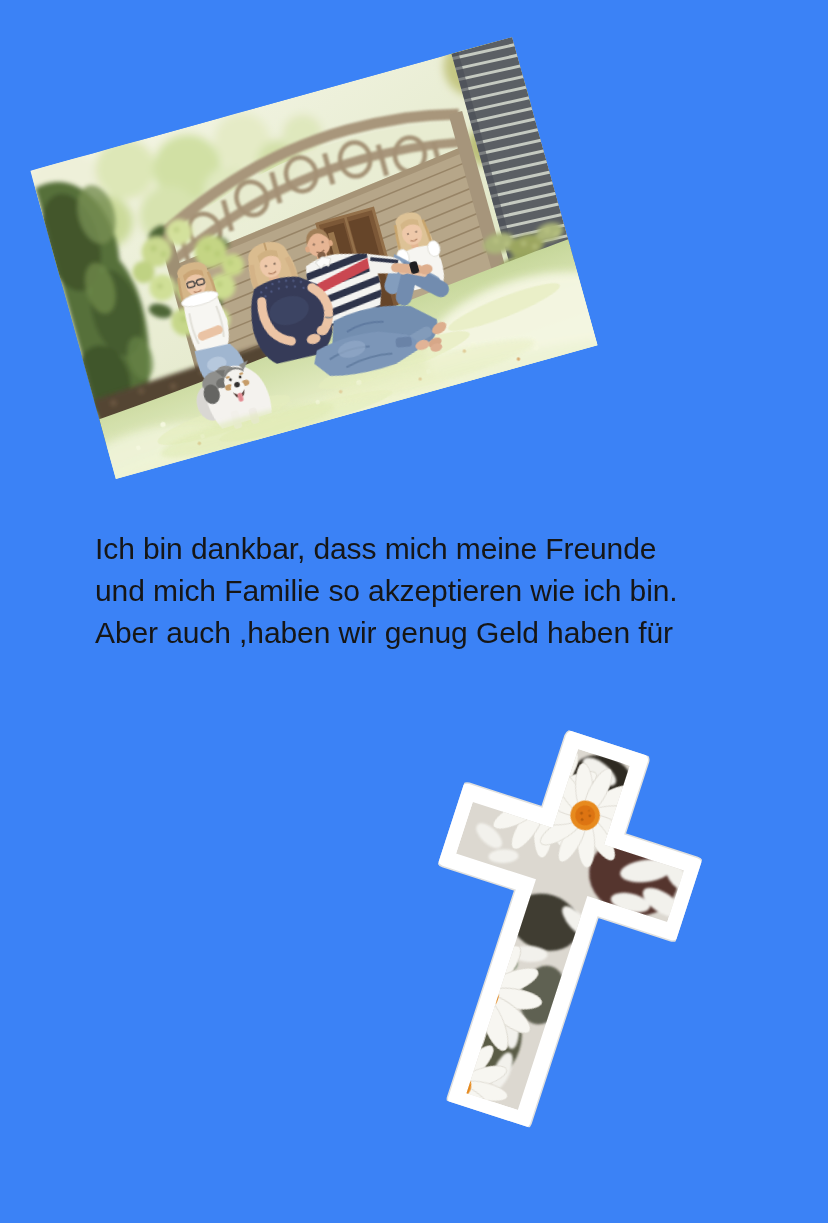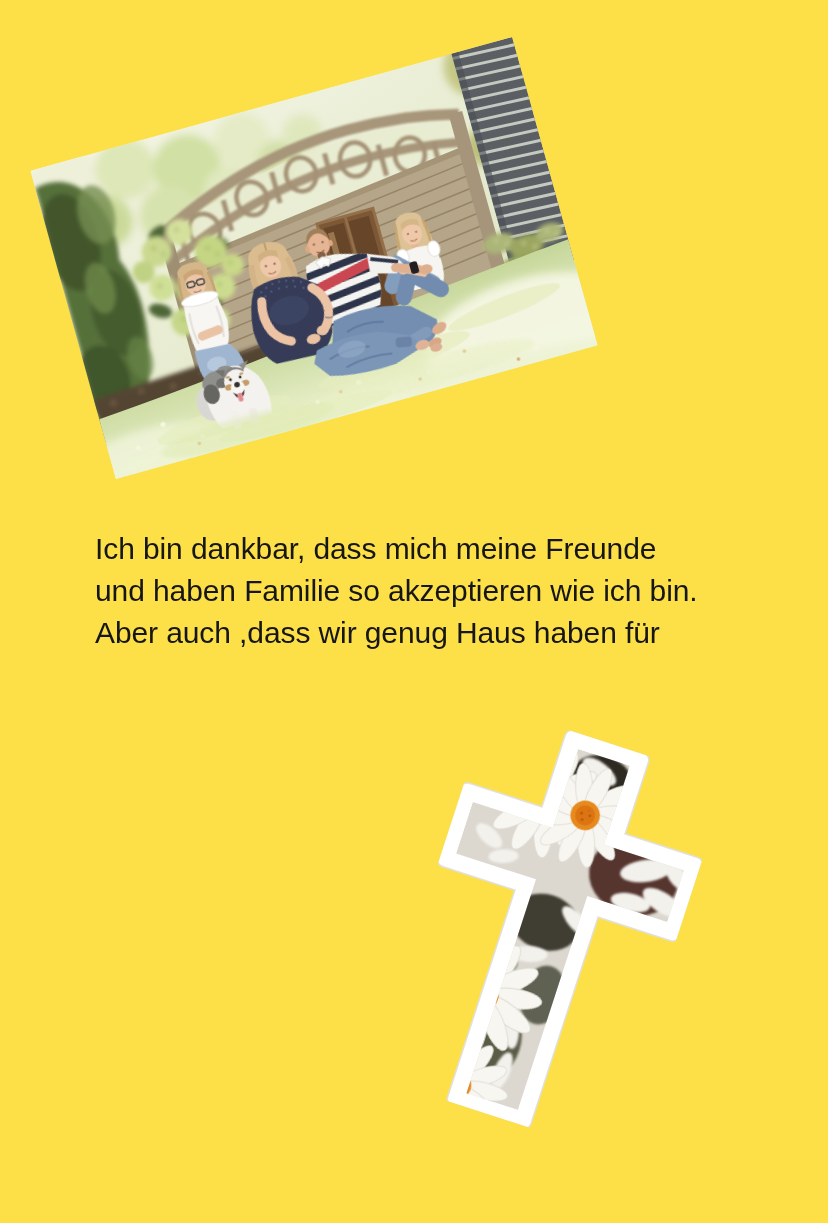--- a/index.html
+++ b/index.html
@@ -1,20 +1,20 @@
 <!DOCTYPE html>
 <html><head>
 <meta charset="utf-8">
 <style>
   html,body{margin:0;padding:0;}
   body{
     width:828px;height:1223px;background:#ffffff;position:relative;overflow:hidden;
     font-family:"Liberation Sans", sans-serif;
   }
-  .page{position:absolute;inset:0;background:#fde047;}
+  .page{position:absolute;inset:0;background:#3b82f6;}
   .photo-wrap{
     position:absolute;left:64px;top:98px;width:500px;height:320px;
     transform:rotate(-15.5deg);
   }
   .photo-wrap svg{display:block;width:100%;height:100%;}
   .text-block{
     position:absolute;left:95px;top:528px;
     color:#161616;font-size:30px;line-height:42px;letter-spacing:-0.1px;
     white-space:nowrap;font-weight:400;
   }
@@ -409,22 +409,22 @@
       <g filter="url(#b2)" opacity="0.55">
         <ellipse cx="140" cy="308" rx="90" ry="14" fill="#dce8ae"></ellipse>
         <ellipse cx="330" cy="300" rx="110" ry="14" fill="#e6eec0"></ellipse>
       </g>
       <rect x="0" y="0" width="500" height="320" fill="#ffffff" opacity="0.04"></rect>
     </svg>
   </div>
 
   <div class="text-block">
     <div>Ich bin dankbar, dass mich meine Freunde</div>
-    <div>und haben Familie so akzeptieren wie ich bin.</div>
-    <div>Aber auch ,dass wir genug Haus haben für</div>
+    <div>und mich Familie so akzeptieren wie ich bin.</div>
+    <div>Aber auch ,haben wir genug Geld haben für</div>
   </div>
 
   <div class="cross-wrap" aria-label="Kreuz-Sticker gefüllt mit Margeriten (weiße Blütenblätter, orange Blütenmitte) mit weißem Rand">
     <svg viewBox="0 0 250 390">
       <defs>
         <clipPath id="crossClip">
           <path d="M98,15 h54 v83 h84 v54 h-84 v225 h-54 V152 H14 V98 h84 Z"></path>
         </clipPath>
         <filter id="cb1" x="-25%" y="-25%" width="150%" height="150%">
             <feGaussianBlur stdDeviation="1.2"></feGaussianBlur>

